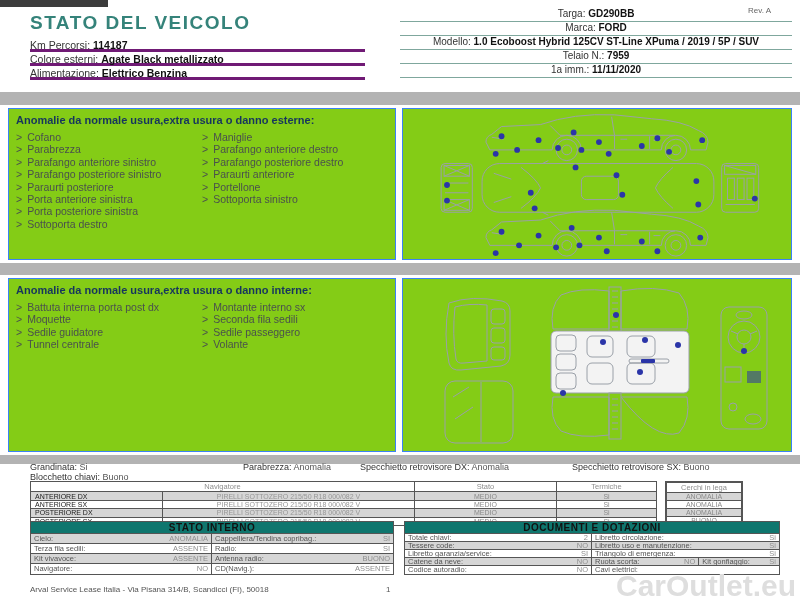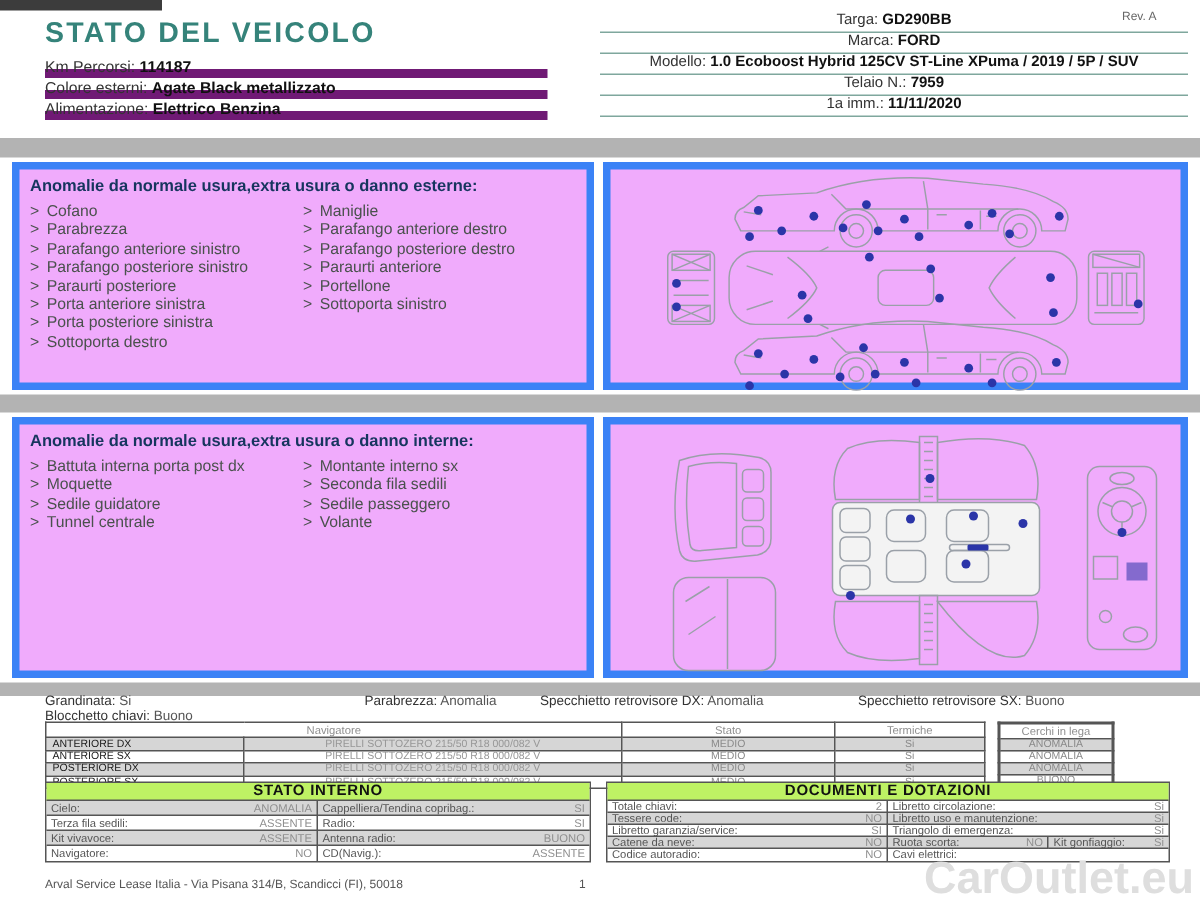--- a/index.html
+++ b/index.html
@@ -4,31 +4,31 @@
 <style>
   * { margin:0; padding:0; box-sizing:border-box; }
   body { font-family:"Liberation Sans", sans-serif; background:#fff; }
   .page { position:relative; width:800px; height:600px; background:#ffffff; overflow:hidden; }
 
   .artifact-bar { position:absolute; left:0; top:0; width:108px; height:7px; background:#3c3c3c; }
   .doc-title { position:absolute; left:30px; top:12px; font-size:19px; font-weight:bold; letter-spacing:1.5px; color:#35837a; }
   .rev { position:absolute; left:748px; top:6px; font-size:8px; color:#666; }
 
   .info-left { position:absolute; left:30px; top:38px; width:335px; }
-  .info-left .irow { height:14px; line-height:14px; font-size:10.5px; color:#333; border-bottom:6px solid #701a75; }
+  .info-left .irow { height:14px; line-height:14px; font-size:10.5px; color:#333; border-bottom:3px solid #701a75; }
   .info-right { position:absolute; left:400px; top:8px; width:392px;text-align:center; }
   .info-right .irow { min-height:12px; line-height:12px; font-size:10px; color:#333; border-bottom:1px solid #7fa79d; padding-bottom:1px; }
   .ival { font-weight:bold; color:#111; }
 
   .gray-bar { position:absolute; left:0; width:800px; background:#b3b3b3; }
   .bar1 { top:92px; height:13px; }
   .bar2 { top:263px; height:12px; }
   .bar3 { top:455px; height:9px; }
 
-  .panel { position:absolute; background:#f0abfc; border:5px solid #3b82f6; }
+  .panel { position:absolute; background:#84cc16; border:1px solid #3b82f6; }
   .p-ext-text { left:8px;  top:108px; width:388px; height:152px; }
   .p-ext-diag { left:402px; top:108px; width:390px; height:152px; }
   .p-int-text { left:8px;  top:278px; width:388px; height:174px; }
   .p-int-diag { left:402px; top:278px; width:390px; height:174px; }
 
   .panel h3 { font-size:11px; font-weight:bold; color:#16355e; padding:5px 7px 3px 7px; }
   .two-col { display:flex; padding:2px 7px; }
   .two-col ul { list-style:none; width:50%; }
   .two-col li { font-size:10.5px; line-height:12.4px; color:#4a514d; white-space:nowrap; }
   .two-col .blt { margin-right:5px; color:#4a514d; }
@@ -48,21 +48,21 @@
   .t-mid { width:142px; text-align:center; color:#8a8a8a; }
   .t-term { width:100px; text-align:center; color:#8a8a8a; }
   .row-g { background:#d6d6d6; }
   .cerchi-wrap { margin-left:8px; }
   table.cerchi { border-collapse:collapse; border:2px solid #555; }
   table.cerchi td, table.cerchi th { border:1px solid #555; font-size:7px; height:8px; padding:0 4px; width:76px; text-align:center; font-weight:normal; }
   table.cerchi th { color:#8f8f8f; font-size:7.5px; }
   table.cerchi td { color:#8a8a8a; }
 
   .btable { position:absolute; top:521px; border:1px solid #555; }
-  .btable .ttl { background:#bef264; border-bottom:1px solid #555; font-size:10px; font-weight:bold; color:#111; text-align:center; height:12px; line-height:12px; letter-spacing:0.5px; }
+  .btable .ttl { background:#0f766e; border-bottom:1px solid #555; font-size:10px; font-weight:bold; color:#111; text-align:center; height:12px; line-height:12px; letter-spacing:0.5px; }
   .si { left:30px; width:364px; }
   .doc { left:404px; width:376px; }
   .brow { display:flex; }
   .bcell { display:flex; justify-content:space-between; border-right:1px solid #555; border-bottom:1px solid #555; padding:0 3px; font-size:7.5px; }
   .bcell:last-child { border-right:none; }
   .si .brow .bcell { width:50%; height:10px; line-height:10px; }
   .doc .brow .bcell { width:50%; height:8px; line-height:8px; }
   .doc .brow.triple .bcell.c1 { width:50%;gap:26px; }
   .doc .brow.triple .bcell.c2 { width:28.7%; }
   .doc .brow.triple .bcell.c3 { width:21.3%; }

